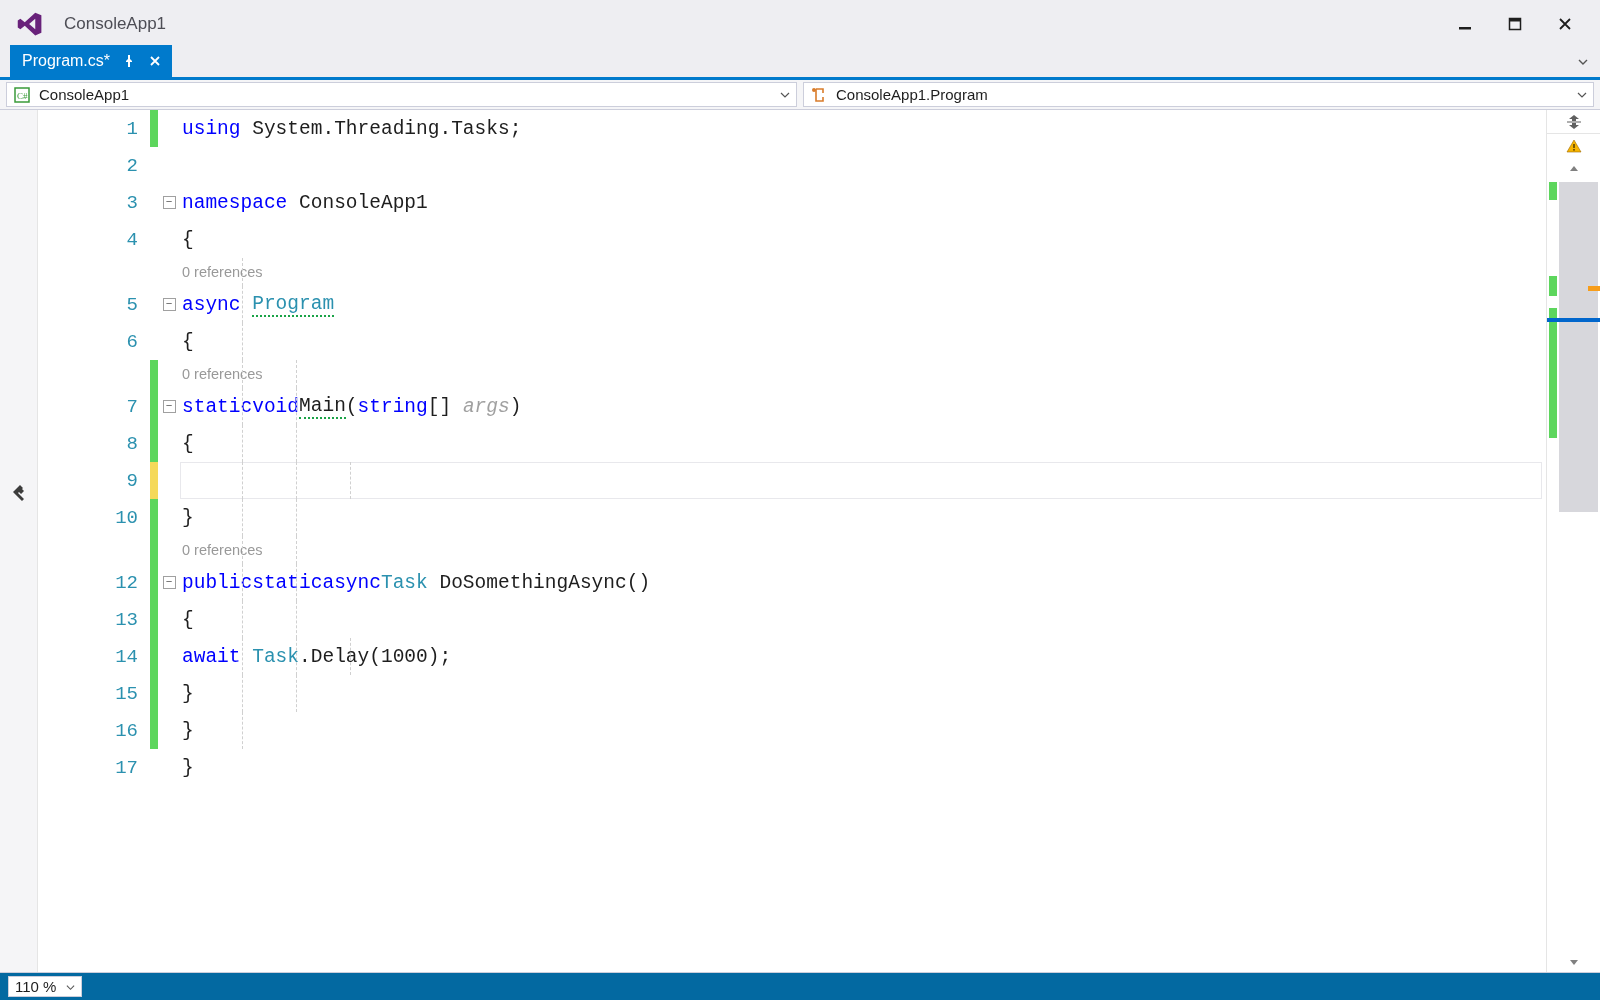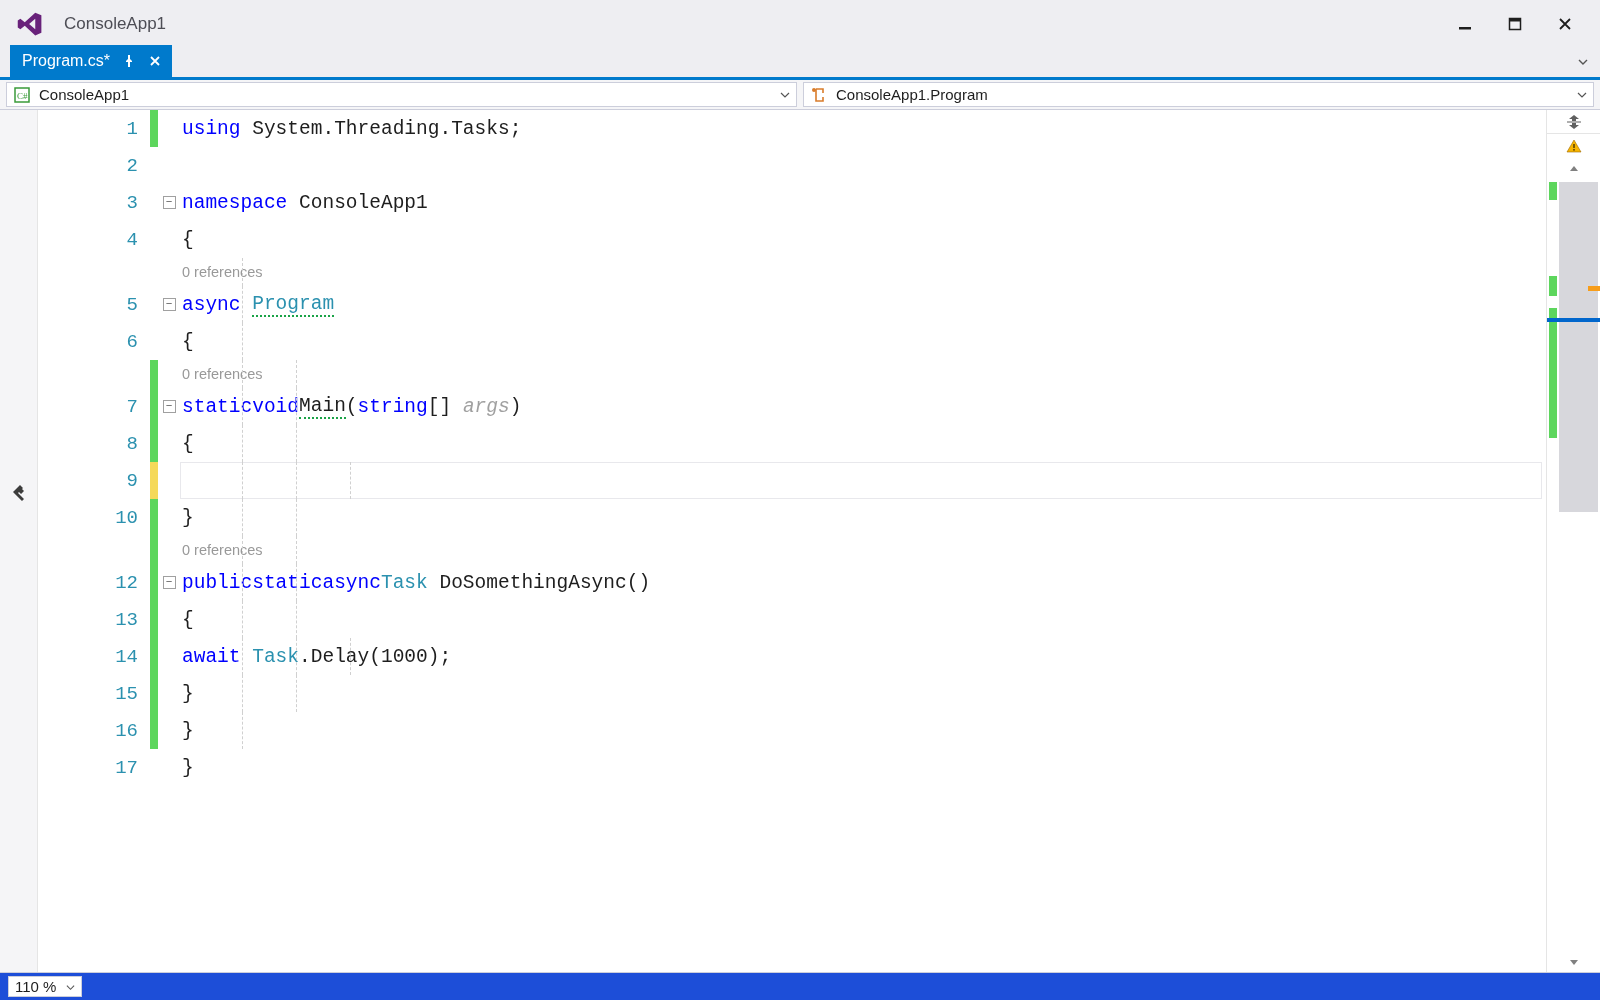--- a/index.html
+++ b/index.html
@@ -187,21 +187,21 @@
   .ov-uptri, .ov-downbtn {
     position:absolute; left:0; right:0;
     height:20px;
     display:flex; align-items:center; justify-content:center;
     color:#606060;
   }
   .ov-downbtn { bottom:0; }
   
   .statusbar {
     height:28px;
-    background:#1d4ed8;
+    background:#0369a1;
     border-top:1px solid #cccedb;
     display:flex;
     align-items:center;
     padding:0 8px;
   }
   .zoom-combo {
     display:flex; align-items:center;
     border:1px solid #cccedb;
     background:#fff;
     padding:1px 6px;

